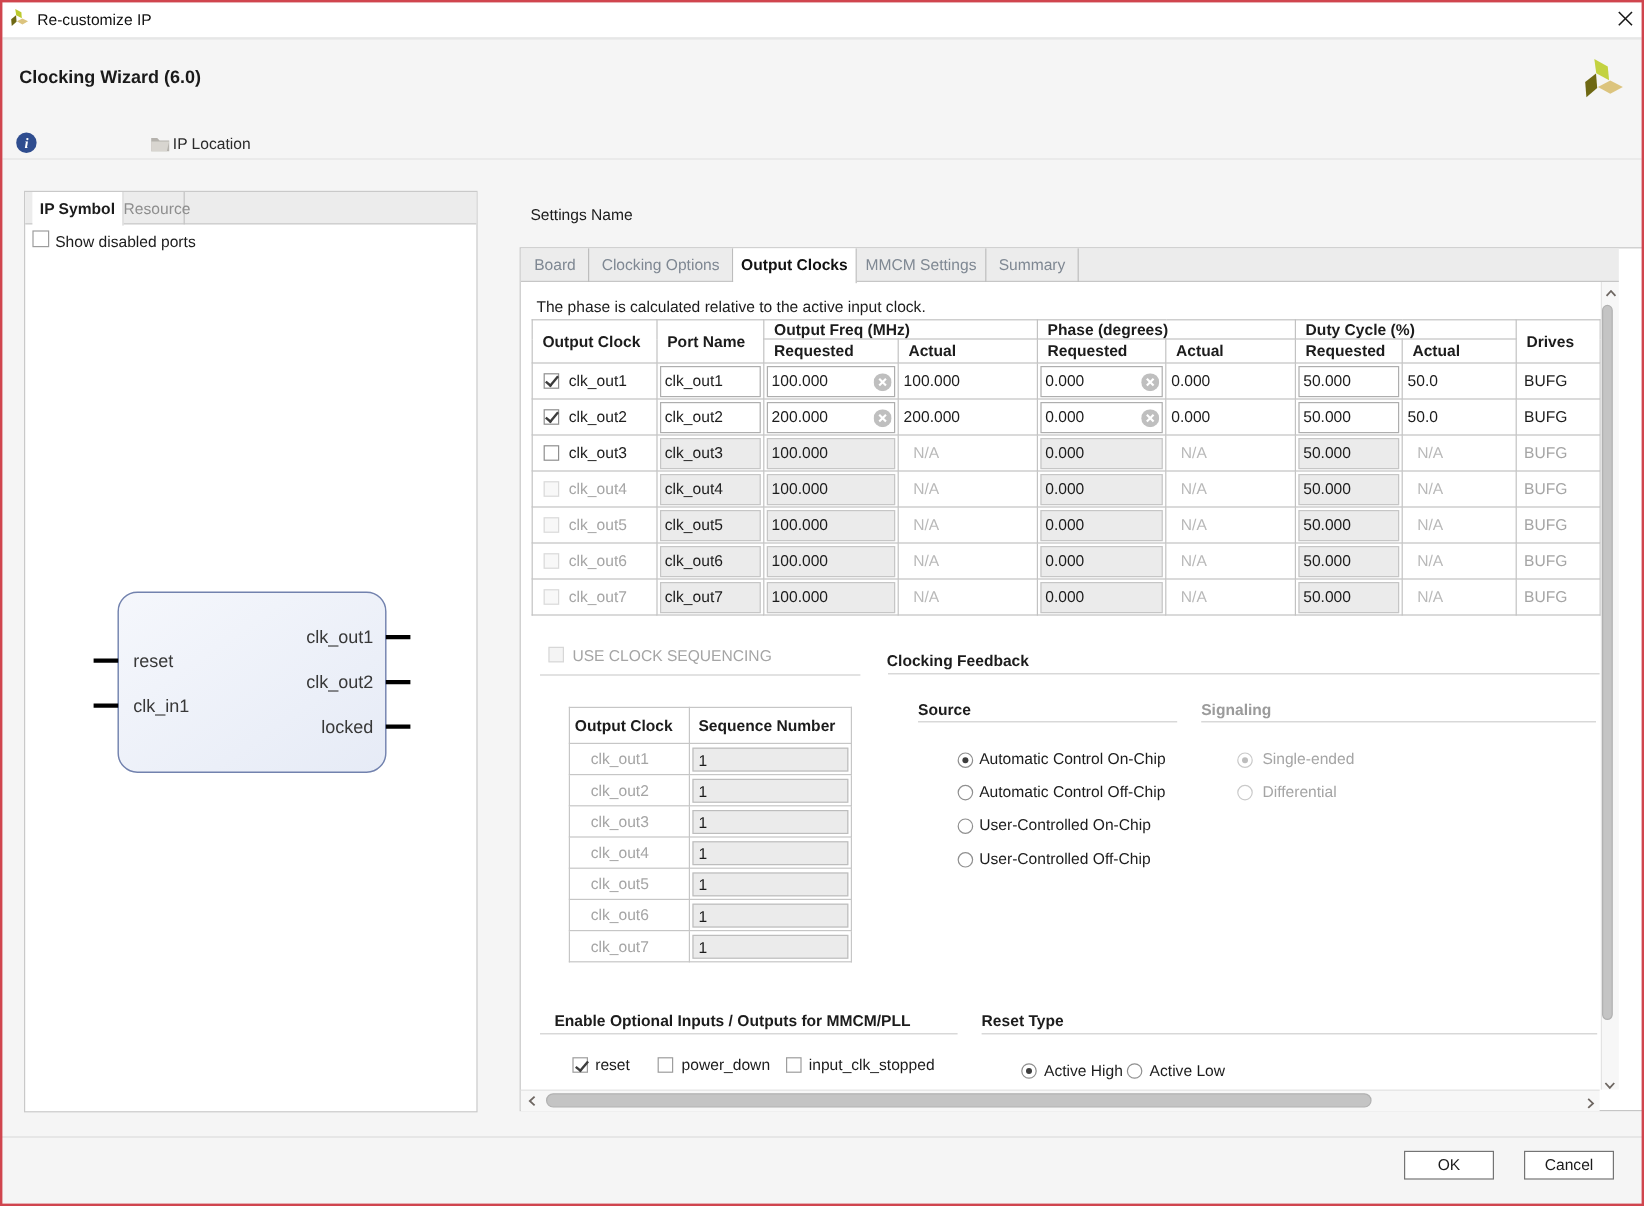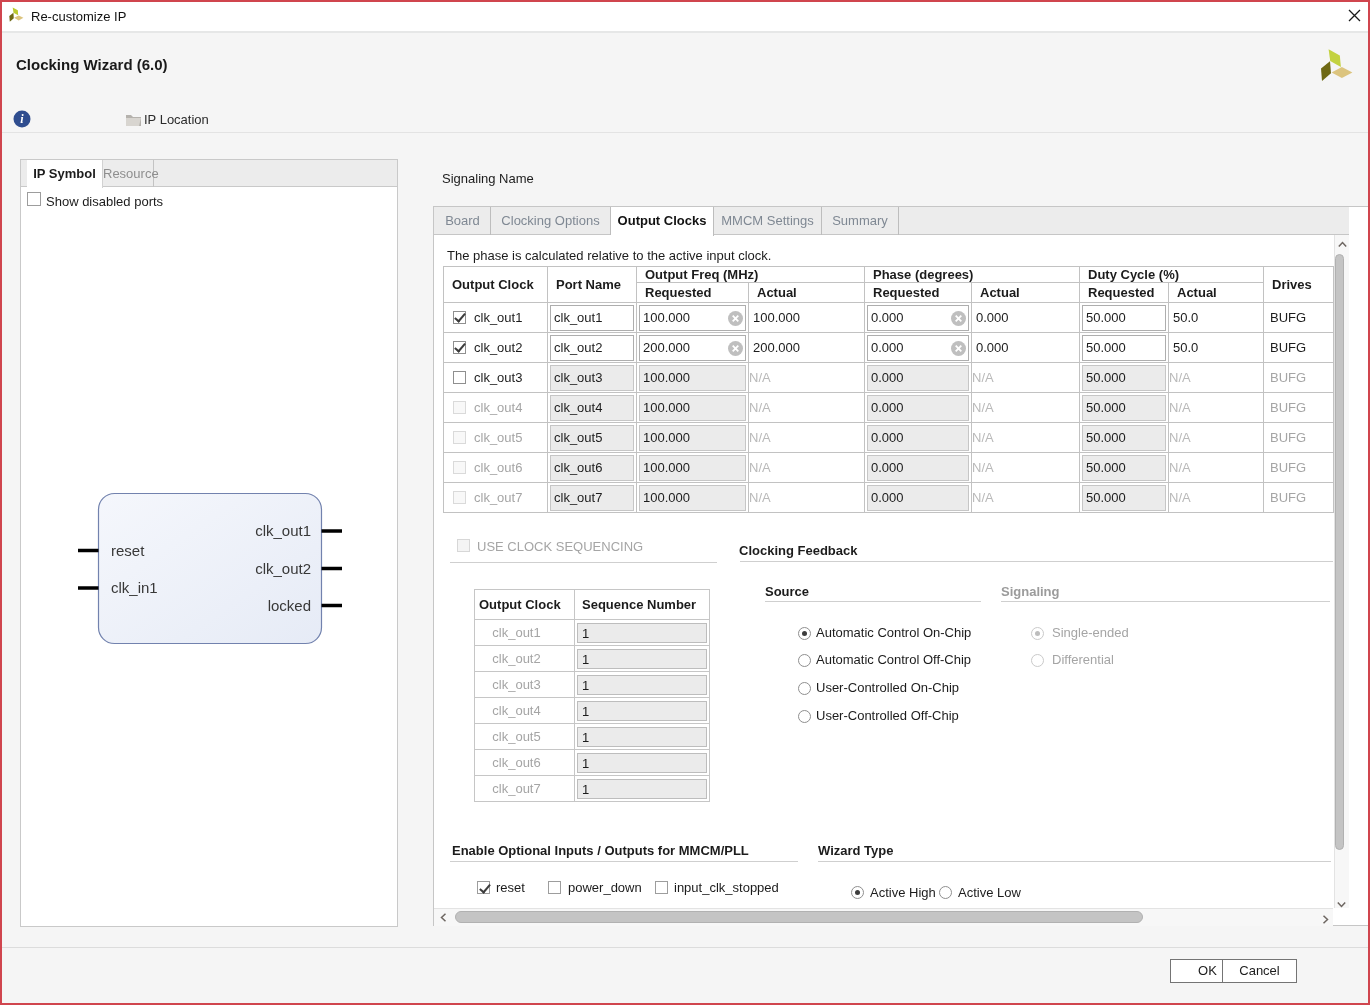--- a/index.html
+++ b/index.html
@@ -45,21 +45,21 @@
 .rtab { position:absolute; top:0; height:28px; line-height:28px; text-align:center; color:#7f8893; border-right:1px solid #bdbdbd; }
 #rtab3 { background:#fff; color:#121212; font-weight:bold; height:29px; border-right:1px solid #bdbdbd; }
 
 #mtable { border-collapse:collapse; table-layout:fixed; }
 #mtable td, #mtable th { border:1px solid #c2c2c2; font-weight:normal; text-align:left; vertical-align:middle; padding:0; overflow:hidden; }
 #mtable th { font-weight:bold; padding-left:8px; }
 #mtable { border:1px solid #9e9e9e; }
 .ibox { display:block; position:relative; height:26px; line-height:24px; background:#fff; border:1px solid #aeaeae; margin:0 2px; padding-left:3px; }
 .ibox.dis { background:#ebebeb; border-color:#c6c6c6; }
 .xcirc { position:absolute; right:2px; top:5px; width:15px; height:15px; }
-#mtable td.natxt { color:#b9b9b9; padding-left:0;margin-top:21px; }
+#mtable td.natxt { color:#b9b9b9; padding-left:12px;margin-top:21px; }
 #mtable td.celltxt { padding-left:4px; }
 #mtable td.drv { padding-left:6px; }
 
 #vscroll { left:1334px; top:235px; width:15px; height:673px; background:#f7f7f7; border-left:1px solid #e3e3e3; }
 #vthumb { position:absolute; left:0px; top:19px; width:9px; height:596px; background:#c4c4c4; border:1px solid #b1b1b1; border-radius:6px; }
 #hscroll { left:434px; top:908px; width:899px; height:18px; background:#f7f7f7; border-top:1px solid #e3e3e3; }
 #hthumb { position:absolute; left:21px; top:2px; width:688px; height:12px; background:#c4c4c4; border:1px solid #b1b1b1; border-radius:6px; }
 
 #footline { left:0px; top:947px; width:1370px; height:1px; background:#dcdcdc; }
 .btn { position:absolute; top:959px; width:75px; height:24px; background:#fff; border:1px solid #747474; text-align:center; line-height:22px; font-size:13px; }
@@ -122,21 +122,21 @@
       <line x1="250.5" y1="88.5" x2="271" y2="88.5" stroke="#000" stroke-width="3.5"></line>
       <line x1="250.5" y1="125.5" x2="271" y2="125.5" stroke="#000" stroke-width="3.5"></line>
       <text x="40" y="75.5" font-size="15" fill="#383838">reset</text>
       <text x="40" y="113" font-size="15" fill="#383838">clk_in1</text>
       <text x="240" y="56" font-size="15" fill="#383838" text-anchor="end">clk_out1</text>
       <text x="240" y="93.5" font-size="15" fill="#383838" text-anchor="end">clk_out2</text>
       <text x="240" y="130.5" font-size="15" fill="#383838" text-anchor="end">locked</text>
     </svg>
   </div>
 
-  <div class="abs" id="cnlabel">Signaling Name</div>
+  <div class="abs" id="cnlabel">Settings Name</div>
 
   <div class="abs" id="rpanel">
     <div id="rtabs">
       <div class="rtab" style="left:1px; width:56px;">Board</div>
       <div class="rtab" style="left:57px; width:120px;">Clocking Options</div>
       <div class="rtab" id="rtab3" style="left:177px; width:103px;">Output Clocks</div>
       <div class="rtab" style="left:280px; width:108px;">MMCM Settings</div>
       <div class="rtab" style="left:388px; width:77px;">Summary</div>
     </div>
   </div>
@@ -393,30 +393,30 @@
   <div class="radio abs" style="left:798px; top:682px;"></div>
   <div class="abs" style="left:816px; top:680px;">User-Controlled On-Chip</div>
   <div class="radio abs" style="left:798px; top:710px;"></div>
   <div class="abs" style="left:816px; top:708px;">User-Controlled Off-Chip</div>
 
   <div class="radio dis sel abs" style="left:1031px; top:627px;"></div>
   <div class="abs gray" style="left:1052px; top:625px;">Single-ended</div>
   <div class="radio dis abs" style="left:1031px; top:654px;"></div>
   <div class="abs gray" style="left:1052px; top:652px;">Differential</div>
 
-  <div class="abs bold" style="left:440px; top:843px;padding-left:12px;">Enable Optional Inputs / Outputs for MMCM/PLL</div>
+  <div class="abs bold" style="left:450px; top:843px;padding-left:12px;">Enable Optional Inputs / Outputs for MMCM/PLL</div>
   <div class="hline" style="left:450px; top:861px; width:348px;"></div>
   <div class="cb checked abs" style="left:477px; top:881px;"></div>
   <div class="abs" style="left:496px; top:880px;">reset</div>
   <div class="cb abs" style="left:548px; top:881px;"></div>
   <div class="abs" style="left:568px; top:880px;">power_down</div>
   <div class="cb abs" style="left:655px; top:881px;"></div>
   <div class="abs" style="left:674px; top:880px;">input_clk_stopped</div>
 
-  <div class="abs bold" style="left:818px; top:843px;">Wizard Type</div>
+  <div class="abs bold" style="left:818px; top:843px;">Reset Type</div>
   <div class="hline" style="left:818px; top:861px; width:513px;"></div>
   <div class="radio sel abs" style="left:851px; top:886px;"></div>
   <div class="abs" style="left:870px; top:885px;">Active High</div>
   <div class="radio abs" style="left:939px; top:886px;"></div>
   <div class="abs" style="left:958px; top:885px;">Active Low</div>
 
   <div class="abs" id="vscroll">
     <svg style="position:absolute; left:3px; top:6px;" width="9" height="7" viewBox="0 0 9 7">
         <path d="M0.8,5.5 L4.5,1.5 L8.2,5.5" stroke="#6d6661" stroke-width="1.5" fill="none"></path>
       </svg>
@@ -430,16 +430,16 @@
         <path d="M5.5,0.8 L1.5,4.5 L5.5,8.2" stroke="#6d6661" stroke-width="1.5" fill="none"></path>
       </svg>
     <div id="hthumb"></div>
     <svg style="position:absolute; left:888px; top:6px;" width="7" height="9" viewBox="0 0 7 9">
         <path d="M1.5,0.8 L5.5,4.5 L1.5,8.2" stroke="#6d6661" stroke-width="1.5" fill="none"></path>
       </svg>
   </div>
 
   <div class="abs" id="footline"></div>
   <div class="btn" style="left:1170px;">OK</div>
-  <div class="btn" style="left:1222px;">Cancel</div>
+  <div class="btn" style="left:1270px;">Cancel</div>
 
   <div id="redborder"></div>
 </div>
 
 </body></html>

